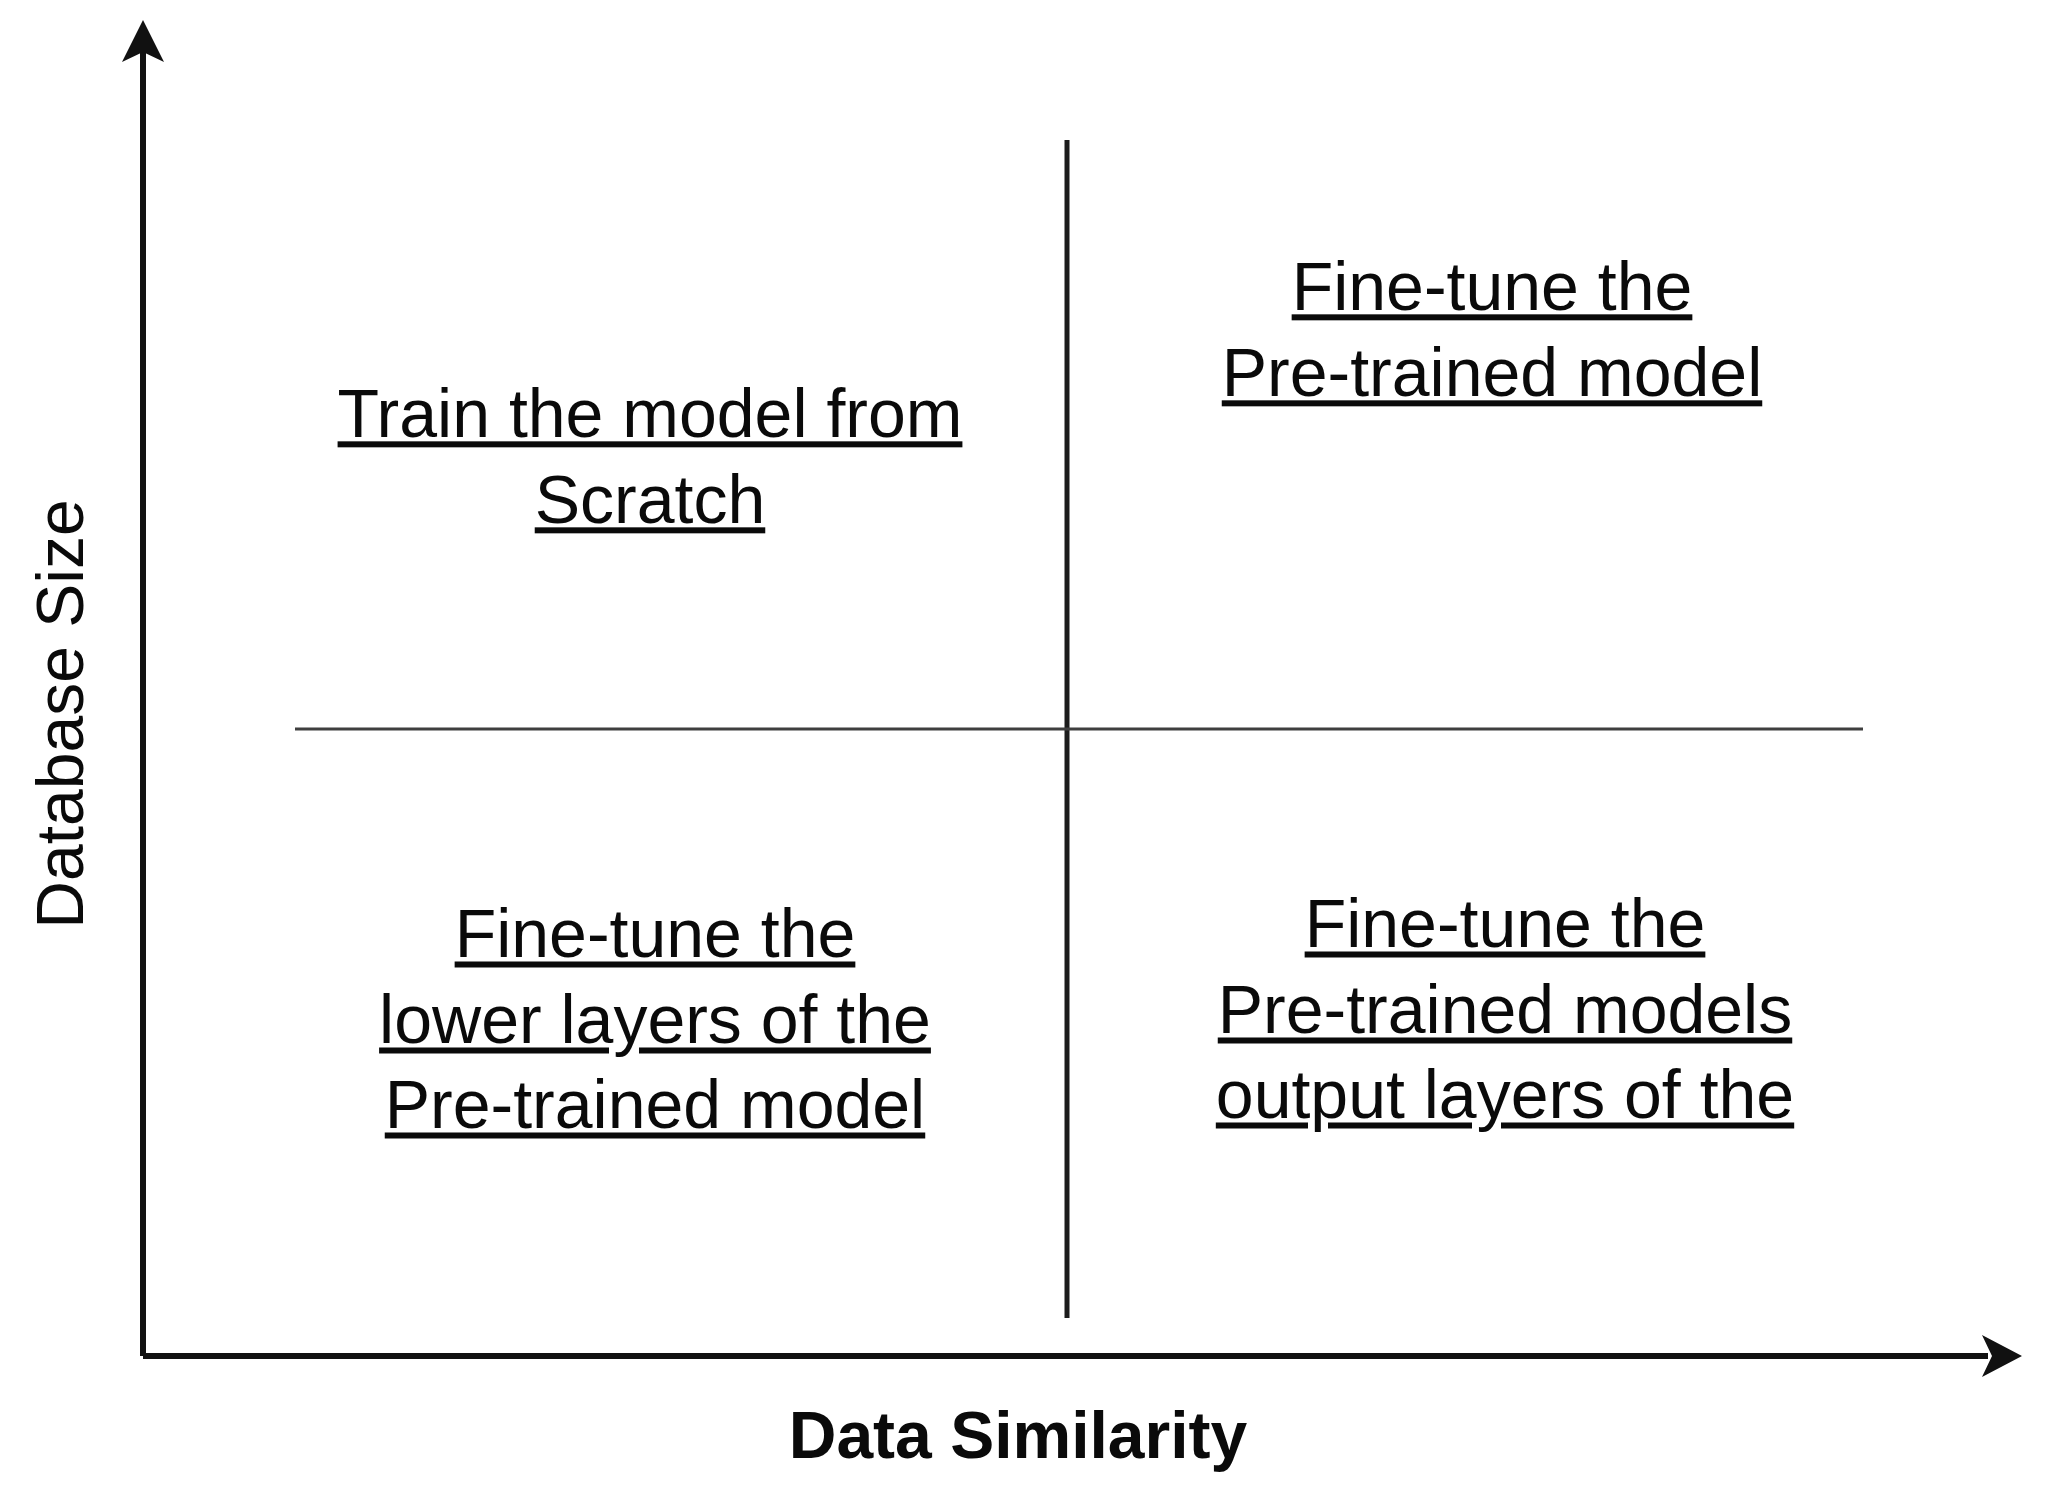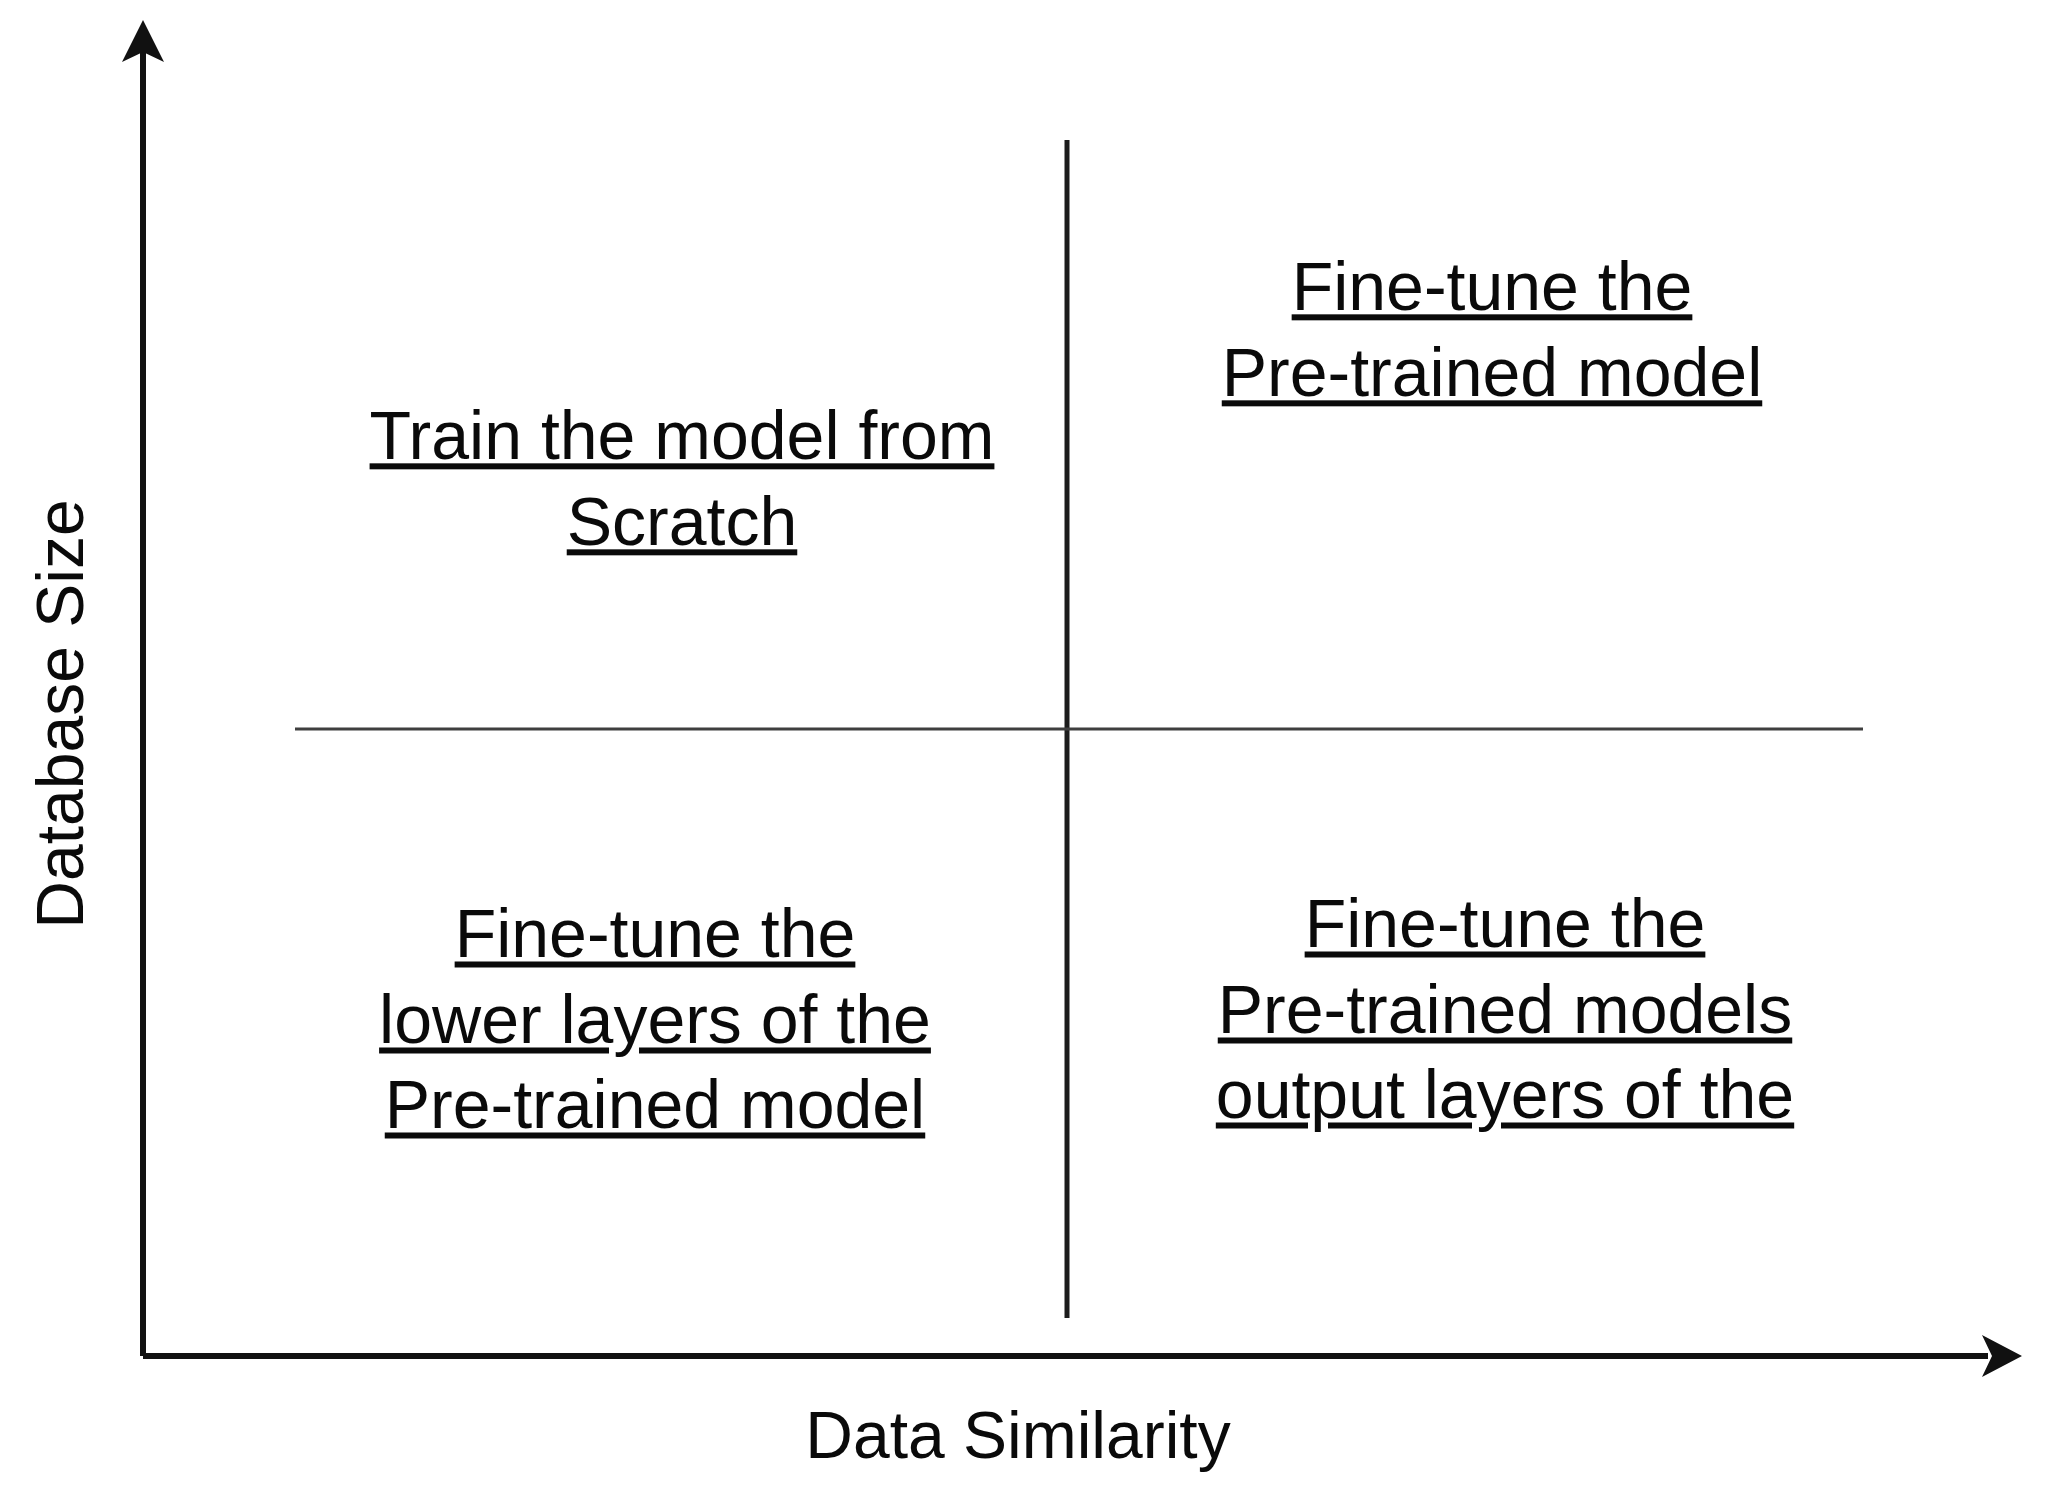--- a/index.html
+++ b/index.html
@@ -34,34 +34,35 @@
   .quadrant-label {
     position: absolute;
     transform: translate(-50%, -50%);
     text-align: center;
     font-size: 68px;
     line-height: 1.26;
     white-space: nowrap;
     color: var(--text);
     text-decoration: underline;
   }
-  .q-tl { left: 650px;  top: 479px; margin-left: 32px;  }
+  .q-tl { left: 650px;  top: 457px;  }
   .q-tr { left: 1492px; top: 330px;  }
   .q-bl { left: 655px;  top: 1020px; }
   .q-br { left: 1505px; top: 1010px; }
 
   .axis-label {
     position: absolute;
     font-size: 66px;
     white-space: nowrap;
     color: var(--text);
   }
   .x-axis-label {
     left: 1018px; top: 1435px;
     transform: translate(-50%, -50%);
+    font-weight: bold;
   }
   .y-axis-label {
     left: 60px; top: 714px;
     transform: translate(-50%, -50%) rotate(-90deg);
   }
 </style>
 </head>
 <body>
 
 <div class="stage">

